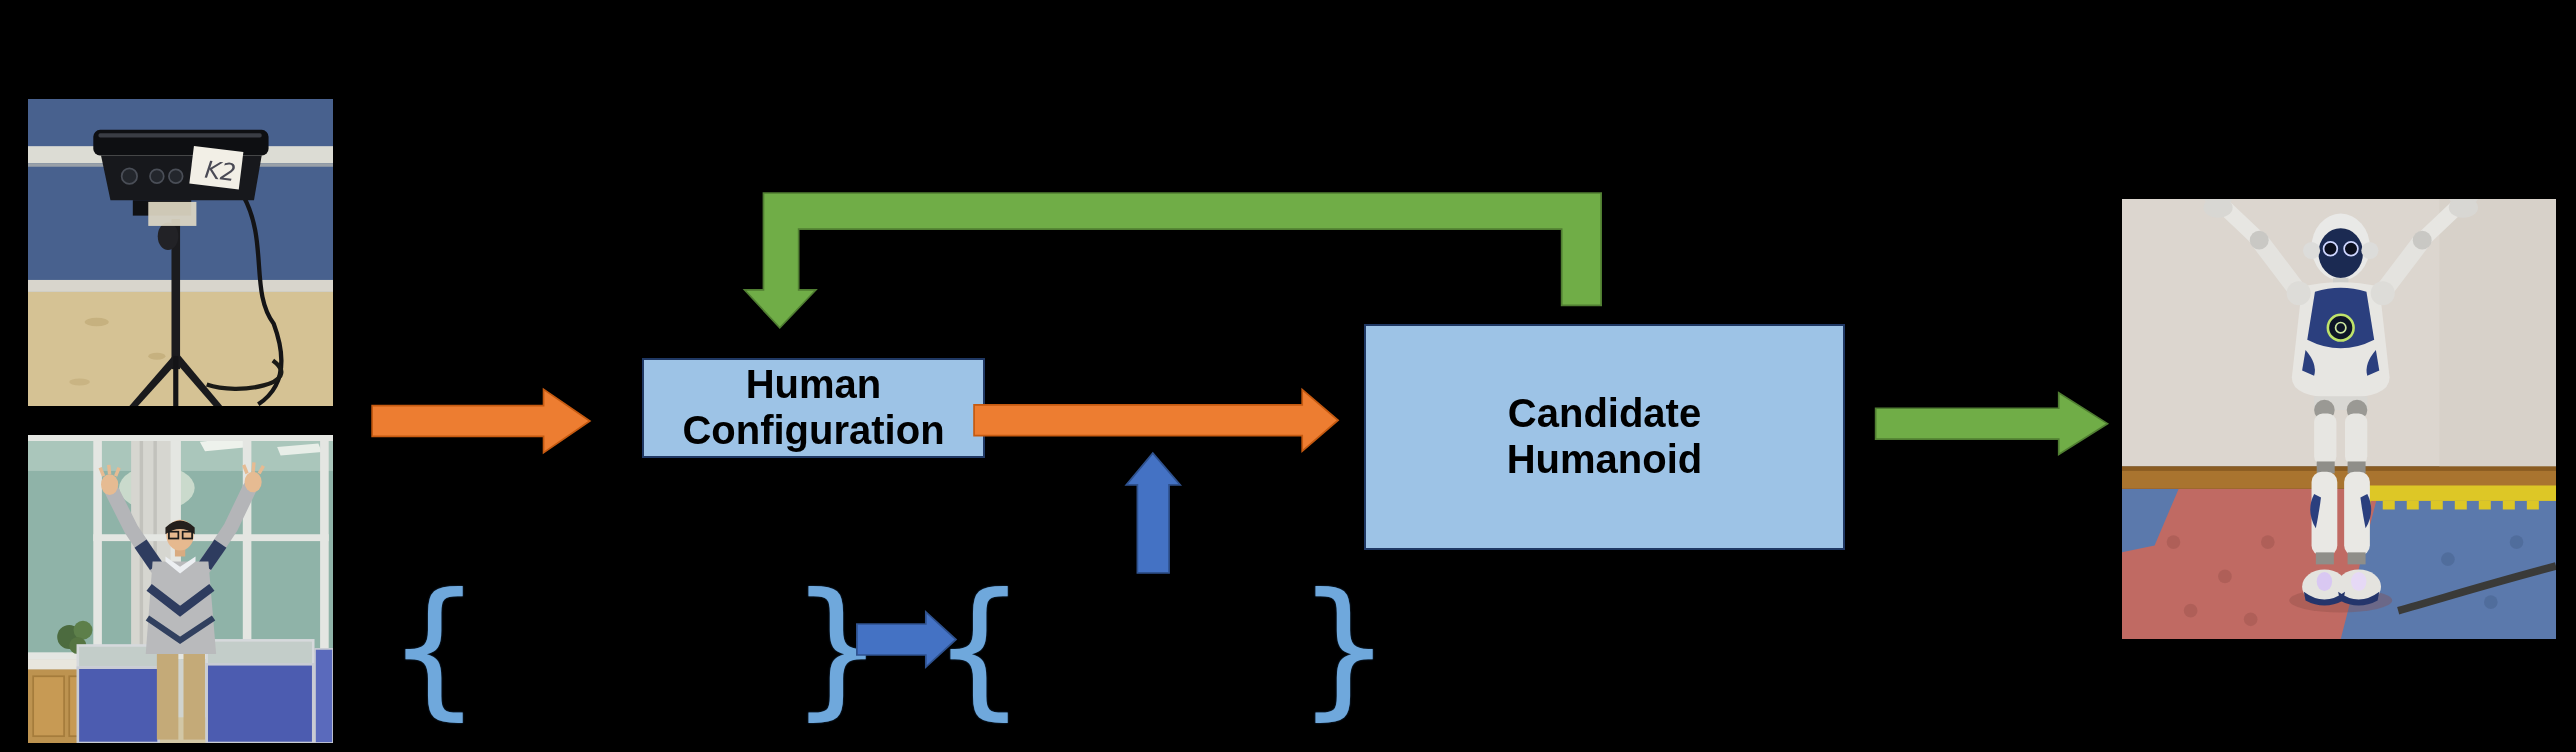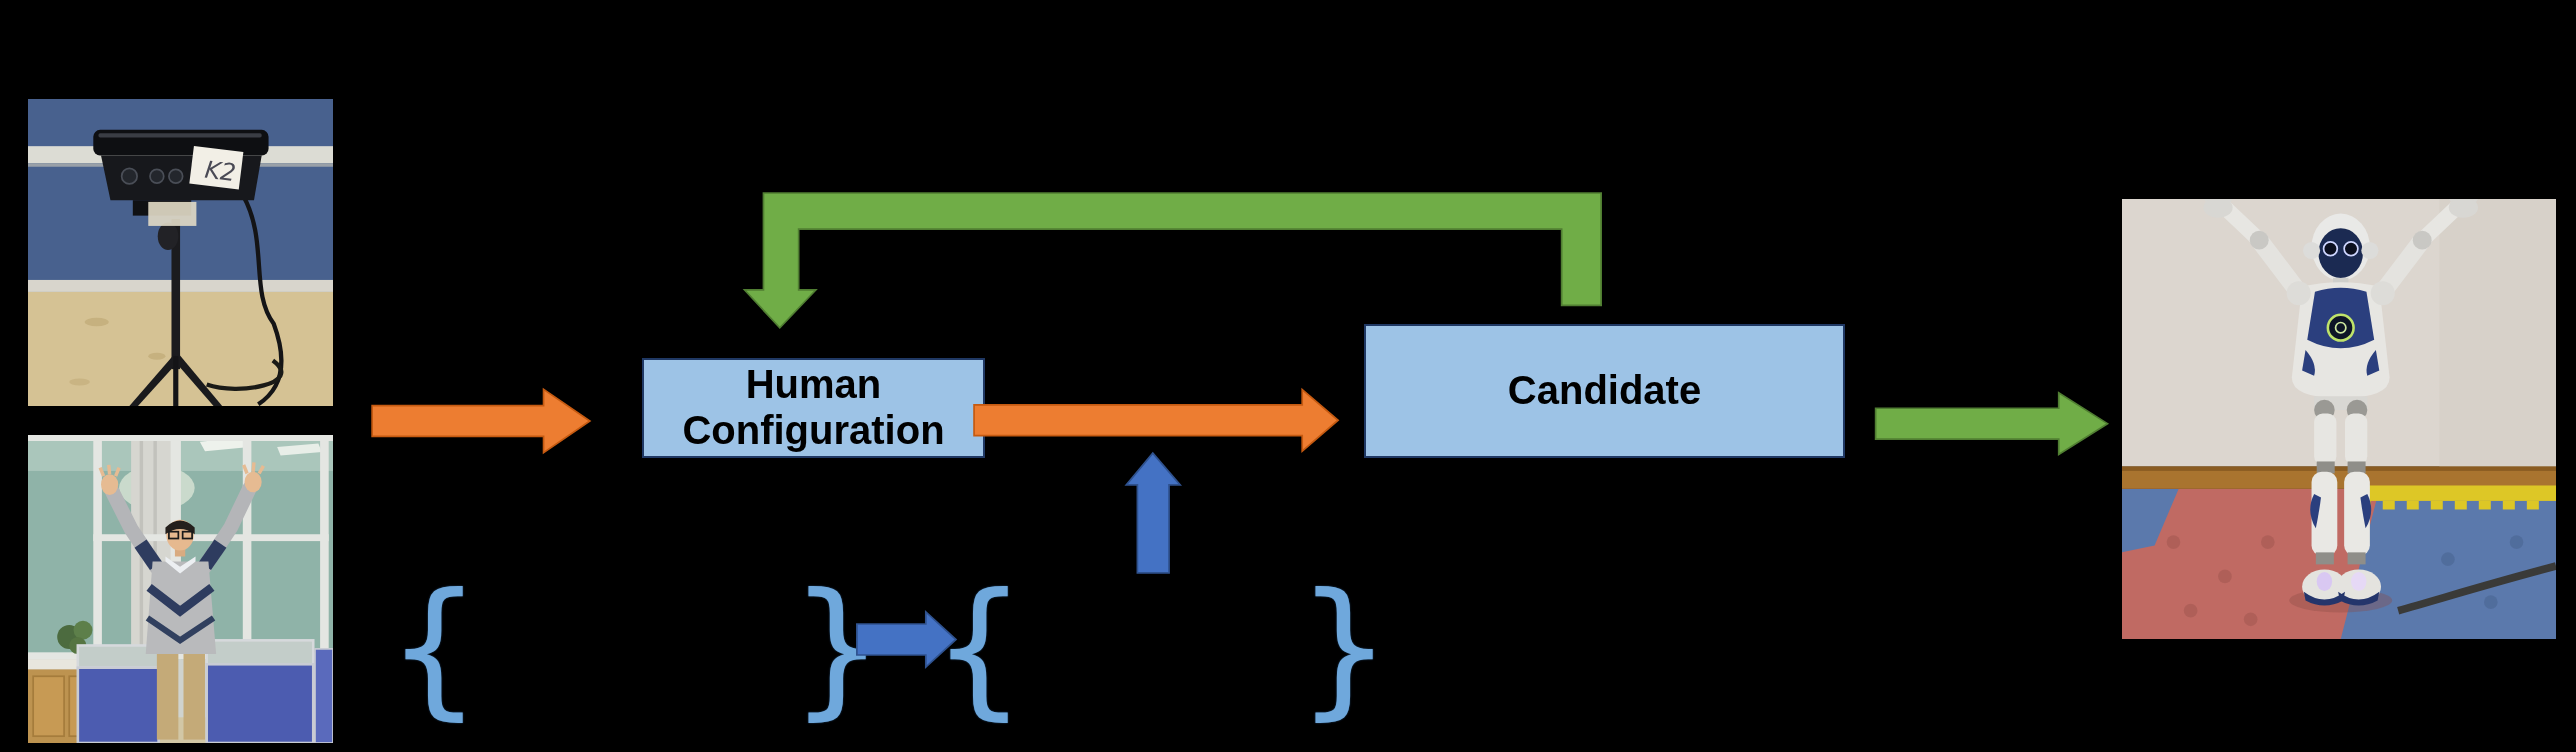--- a/index.html
+++ b/index.html
@@ -131,22 +131,23 @@
         <rect x="180" y="113" width="11" height="8" fill="none" stroke="#1A1A1A" stroke-width="2"></rect>
       </g>
     </svg>
   </div>
 
   <div class="flowbox" style="left:642px;top:358px;width:343px;height:100px;">
     <div class="bline">Human</div>
     <div class="bline">Configuration</div>
   </div>
 
-  <div class="flowbox" style="left:1364px;top:324px;width:481px;height:134px;">
+  <div class="flowbox" style="left:1364px;top:324px;width:481px;height:226px;">
     <div class="bline">Candidate</div>
+    <div class="bline">Humanoid</div>
   </div>
 
   <svg class="arrow-svg" style="left:361px;top:378px;" width="240" height="86" viewBox="0 0 280 100">
     <polygon points="13,32 213,32 213,13 267,50 213,87 213,68 13,68" style="fill:var(--c-orange);stroke:var(--c-orange-dark);stroke-width:2"></polygon>
   </svg>
 
   <svg class="arrow-svg" style="left:962px;top:369px;" width="395" height="94" viewBox="0 0 460 110">
     <polygon points="13,42 397,42 397,24 439,60 397,96 397,78 13,78" style="fill:var(--c-orange);stroke:var(--c-orange-dark);stroke-width:2"></polygon>
   </svg>
 

